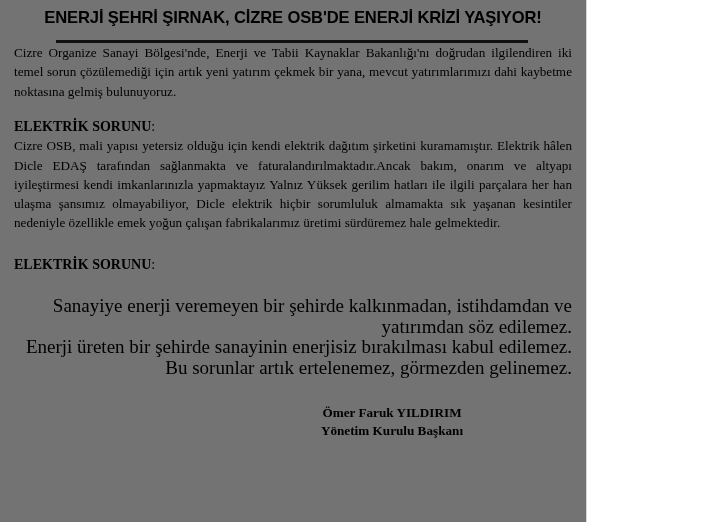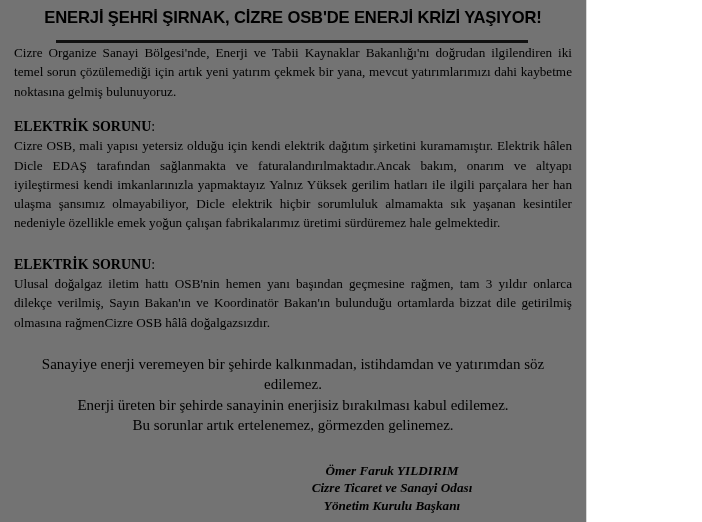--- a/index.html
+++ b/index.html
@@ -90,34 +90,33 @@
 
   .section-heading .colon {
     font-weight: normal;
   }
   .gap-md { height: 16px; }
   .gap-lg { height: 22px; }
 
   
   .closing p {
     margin: 0;
-    font-size: 15px;
+    font-size: 19px;
     line-height: 20.5px;
-    text-align: center;
+    text-align: right;
   }
 
   
   .signature {
     margin-top: 26px;
     text-align: center;
     padding-left: 198px;
   }
   .signature div {
     font-weight: bold;
-    font-style: italic;
     font-size: 13.2px;
     line-height: 17.5px;
     white-space: nowrap;
   }
 </style>
 </head>
 <body>
 
 <div class="page">
 
@@ -132,33 +131,31 @@
     <div class="gap-md"></div>
 
     <p class="section-heading"><span>ELEKTRİK SORUNU</span><span class="colon">:</span></p>
 
     <p class="para">Cizre OSB, mali yapısı yetersiz olduğu için kendi elektrik dağıtım şirketini kuramamıştır. Elektrik hâlen Dicle EDAŞ tarafından sağlanmakta ve faturalandırılmaktadır.Ancak bakım, onarım ve altyapı iyileştirmesi kendi imkanlarınızla yapmaktayız Yalnız Yüksek gerilim hatları ile ilgili parçalara her han ulaşma şansımız olmayabiliyor, Dicle elektrik hiçbir sorumluluk almamakta sık yaşanan kesintiler nedeniyle özellikle emek yoğun çalışan fabrikalarımız üretimi sürdüremez hale gelmektedir.</p>
 
     <div class="gap-lg"></div>
 
     <p class="section-heading"><span>ELEKTRİK SORUNU</span><span class="colon">:</span></p>
 
-    <p class="para">Ulusal doğalgaz iletim hattı OSB'nin hemen yanı başından geçmesine rağmen, tam 3 yıldır onlarca dilekçe verilmiş, Sayın Bakan'ın ve Koordinatör Bakan'ın bulunduğu ortamlarda bizzat dile getirilmiş olmasına rağmenCizre OSB hâlâ doğalgazsızdır.</p>
 
     <div class="gap-lg"></div>
 
     <div class="closing">
       <p>Sanayiye enerji veremeyen bir şehirde kalkınmadan, istihdamdan ve yatırımdan söz edilemez.</p>
       <p>Enerji üreten bir şehirde sanayinin enerjisiz bırakılması kabul edilemez.</p>
       <p>Bu sorunlar artık ertelenemez, görmezden gelinemez.</p>
     </div>
 
     <div class="signature">
       <div>Ömer Faruk YILDIRIM</div>
-      <div>Cizre Ticaret ve Sanayi Odası</div>
       <div>Yönetim Kurulu Başkanı</div>
     </div>
 
   </div>
 </div>
 
 <div class="page-edge-rule"></div>
 <div class="gutter"></div>
 
 </body></html>

